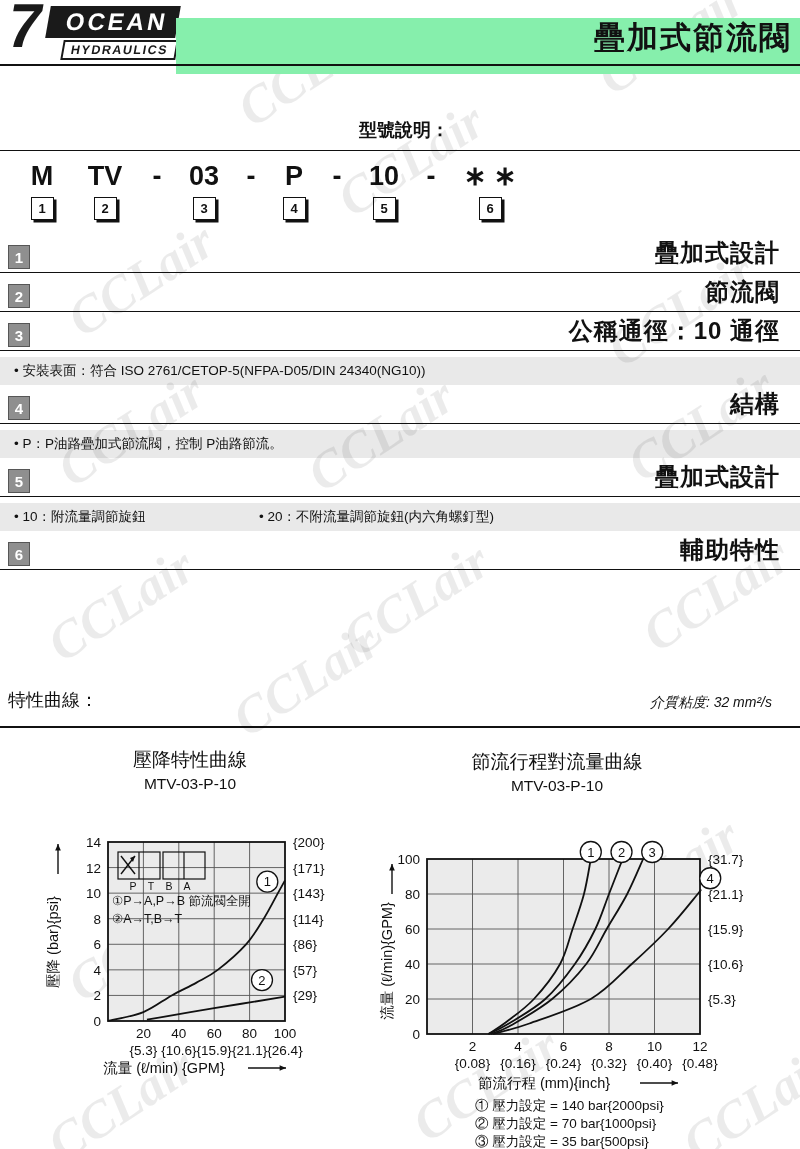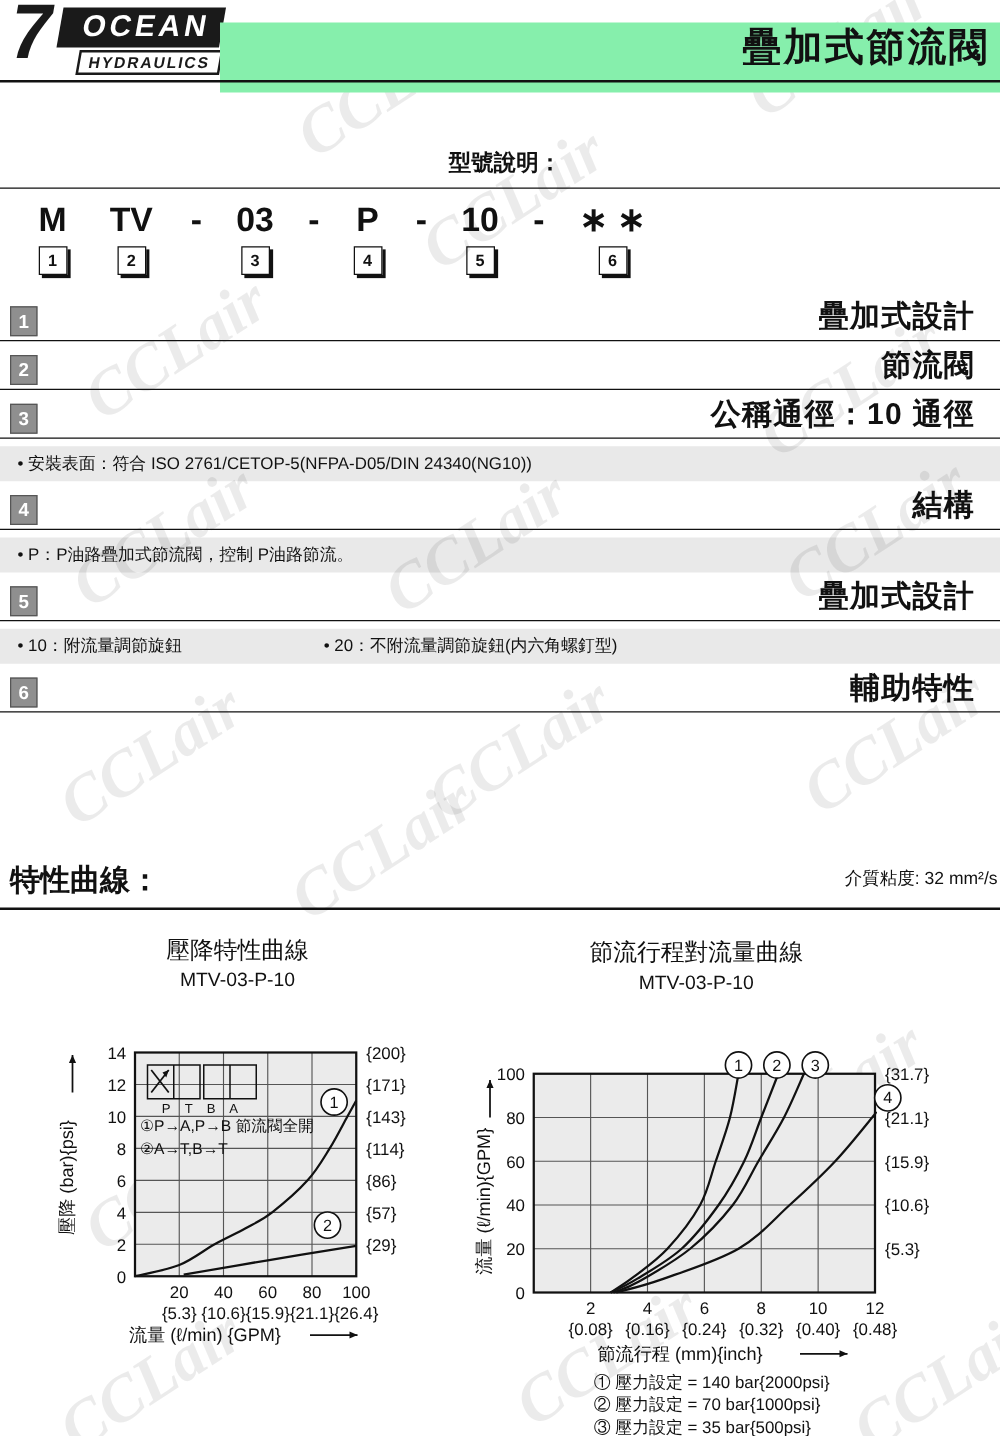--- a/index.html
+++ b/index.html
@@ -37,22 +37,22 @@
   
   .sections{margin-top:22px;}
   .sec-row{position:relative;height:30px;border-bottom:1.6px solid #111;margin-top:8px;}
   .sec-num{position:absolute;left:8px;top:3px;width:22px;height:24px;background:#8f8f8f;border:1px solid #565656;
            color:#fff;font-weight:bold;text-align:center;line-height:24px;font-size:15px;box-sizing:border-box;}
   .sec-label{position:absolute;right:20px;bottom:3px;font-size:24px;font-weight:bold;letter-spacing:1px;}
   .sec-note{background:#e9e9e9;margin-top:6px;height:28px;line-height:28px;font-size:13.5px;padding-left:14px;}
   .sec-note span{display:inline-block;min-width:245px;}
   
   .curves-row{position:relative;margin-top:118px;height:26px;}
-  .curves-heading{font-size:24px;font-weight:bold;margin-left:8px;}
-  .viscosity{position:absolute;right:2px;bottom:2px;font-size:14px;}
+  .curves-heading{font-size:18px;font-weight:normal;margin-left:8px;}
+  .viscosity{position:absolute;right:28px;bottom:2px;font-size:14px;font-style:italic;}
   .charts{position:relative;height:434px;margin-top:14px;}
   #chart0{position:absolute;left:14px;top:0;}
   #chart1{position:absolute;left:372px;top:2px;}
   svg text{font-family:"Liberation Sans",sans-serif;fill:#111;}
 </style>
 </head>
 <body>
 
 <div class="page">
   <div id="wmLayer">

